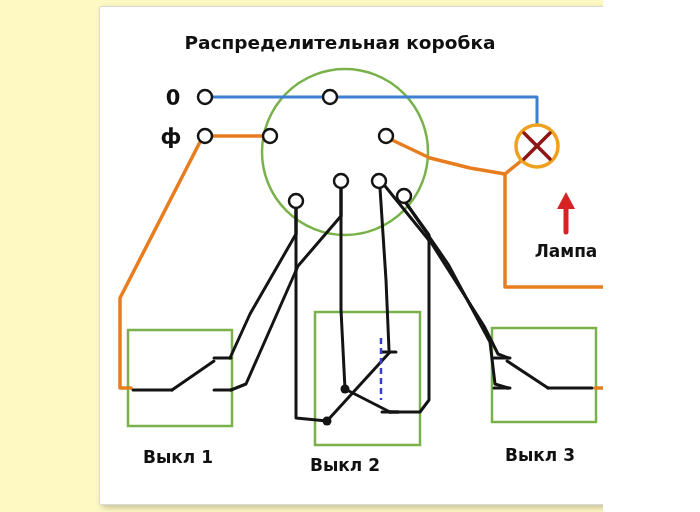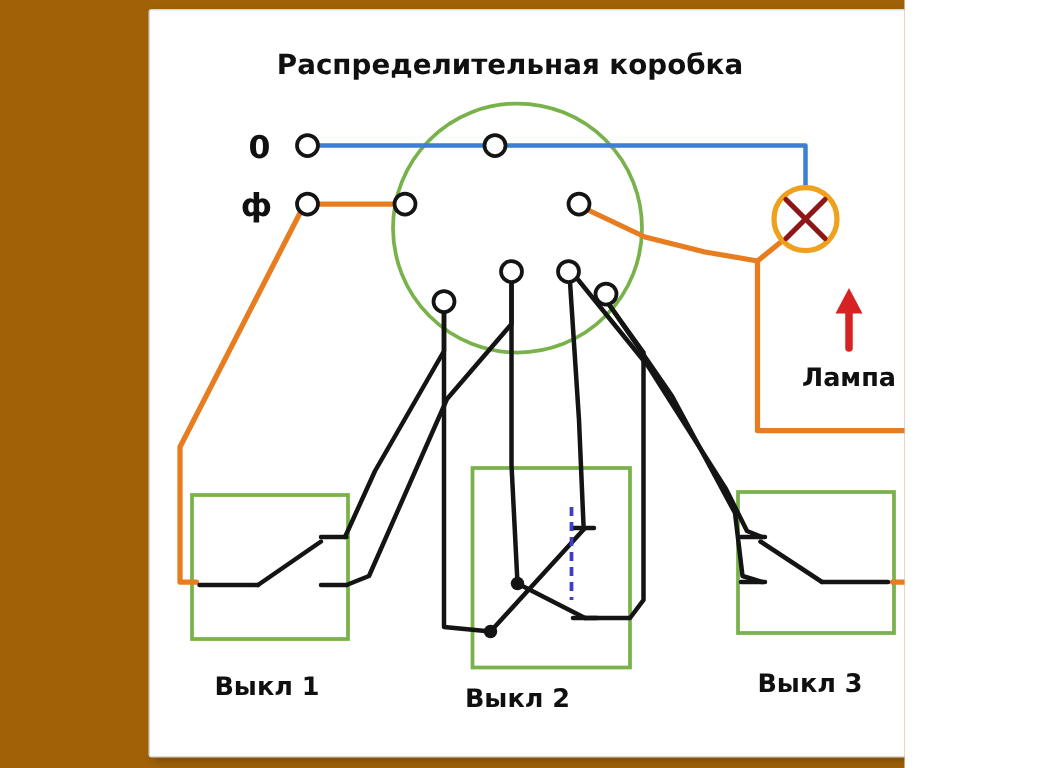--- a/index.html
+++ b/index.html
@@ -1,17 +1,17 @@
 <!DOCTYPE html>
 <html style="--wire-neutral: #3d7fd0; --wire-phase: #e87d1f; --wire-black: #141414; --component-green: #79b24a; --lamp-ring: #efa11d; --lamp-cross: #8e1616; --arrow-red: #d62222; --mech-link-blue: #3d3dcc; --text: #101010; --frame: #d9d9d9;"><head>
 <meta charset="utf-8">
 <style>
   html,body{margin:0;padding:0;background:#ffffff;}
   .stage{
-    position:relative;width:603px;height:512px;background:#a16207;overflow:hidden;
+    position:relative;width:603px;height:512px;background:#fef9c3;overflow:hidden;
     font-family:"DejaVu Sans","Liberation Sans",sans-serif;
   }
   .frame{
     position:absolute;left:99px;top:6px;width:592px;height:497px;
     border:1px solid var(--frame,#d9d9d9);
     border-radius:2px;
     box-shadow:3px 3px 6px rgba(0,0,0,0.22);
     background:#ffffff;
   }
   svg{position:absolute;left:0;top:0;}

